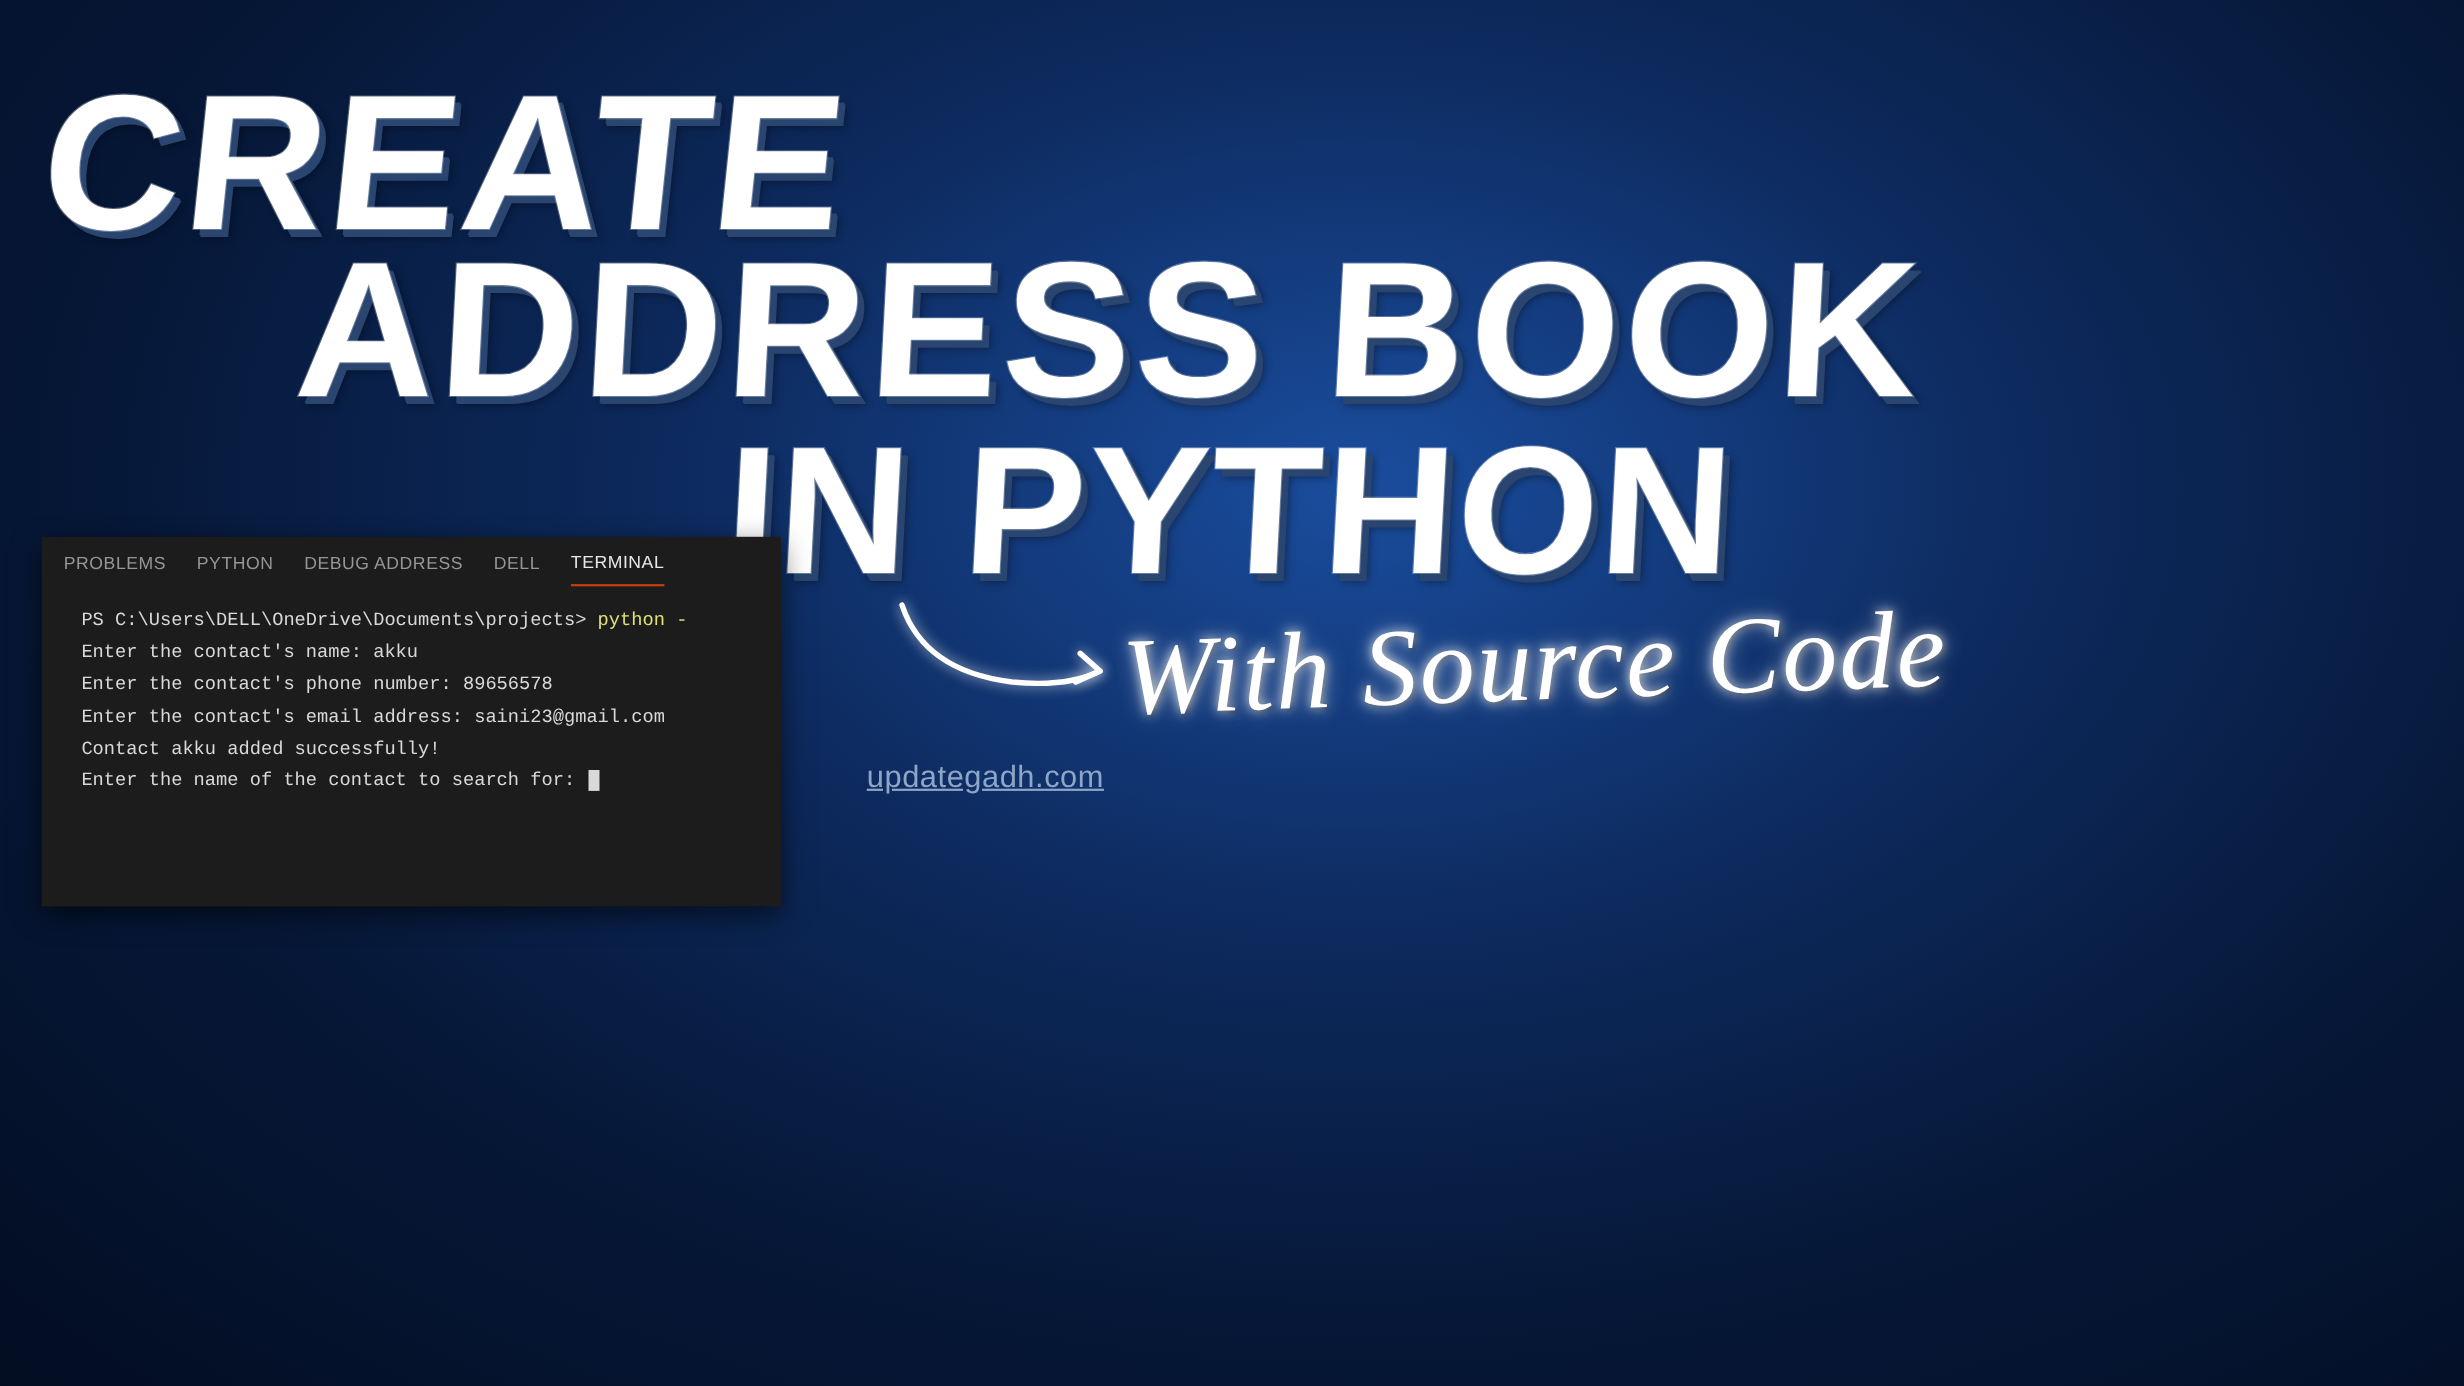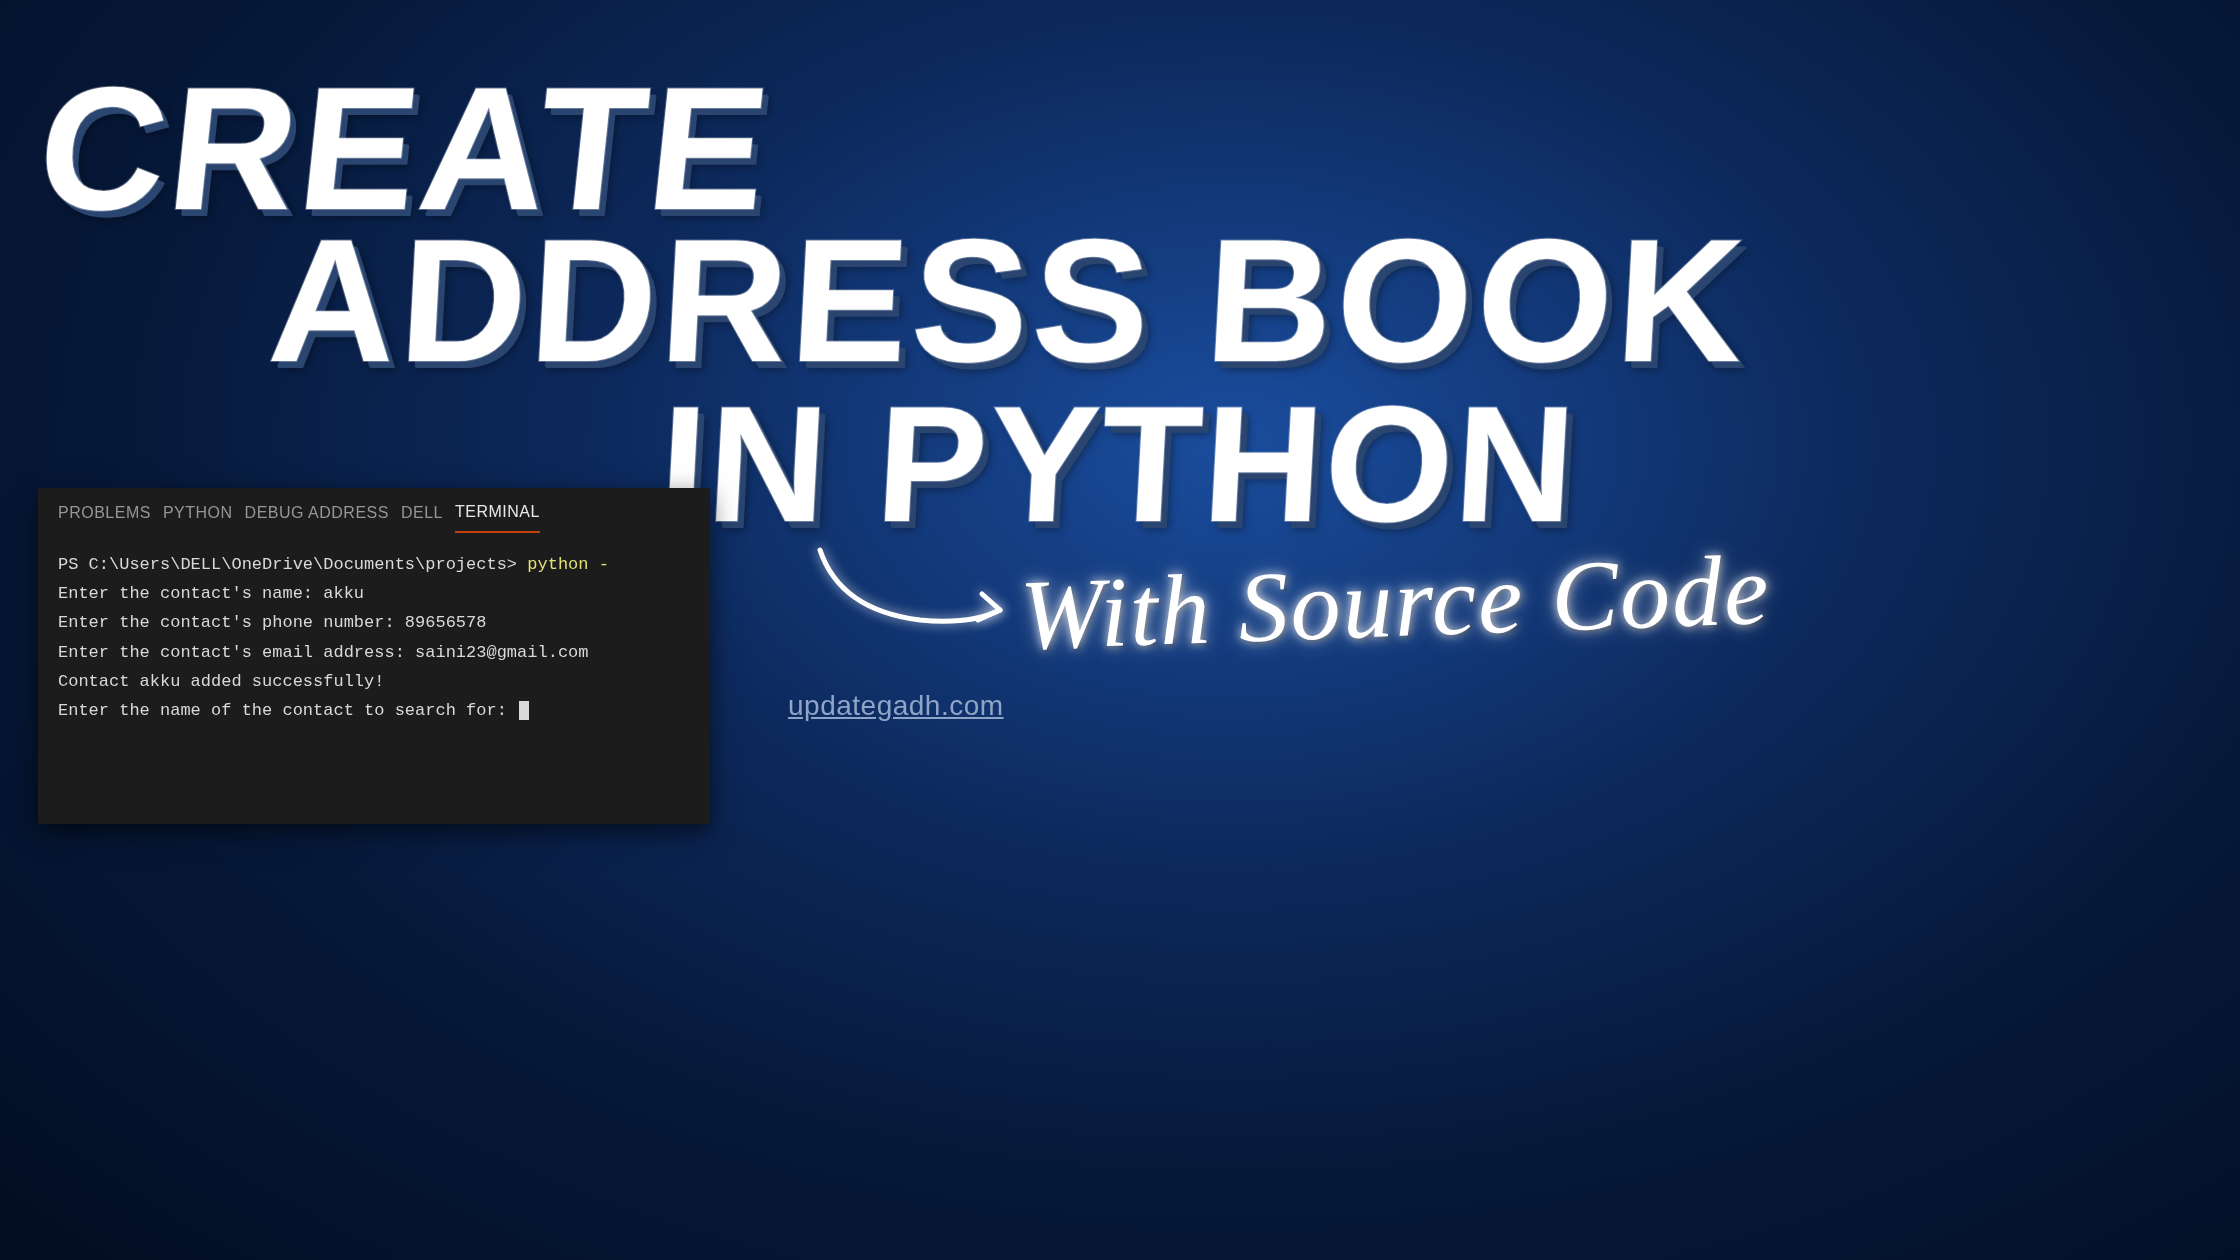--- a/index.html
+++ b/index.html
@@ -64,37 +64,37 @@
       left: 38px;
       width: 672px;
       height: 336px;
       background: #1c1c1c;
       box-shadow: 0 8px 24px rgba(0,0,0,0.6);
     }
     .tabs {
       display: flex;
       align-items: center;
       padding: 12px 20px 0 20px;
-      gap: 12px;
+      gap: 28px;
       height: 48px;
     }
     .tab {
       font-family: 'Segoe UI', Arial, sans-serif;
       font-size: 16px;
       color: #969696;
       letter-spacing: 0.5px;
       padding-bottom: 10px;
       cursor: pointer;
     }
     .tab.active {
       color: #e8e8e8;
       border-bottom: 2px solid #c2410c;
     }
     .terminal-body {
-      padding: 14px 20px;
+      padding: 14px 36px;
       font-family: 'Consolas', 'Courier New', monospace;
       font-size: 17px;
       color: #d9d9d9;
       line-height: 1.72;
       white-space: pre;
     }
     .prompt-path { color: #d9d9d9; }
     .cmd { color: #e0e074; }
     .cursor-block {
       display: inline-block;

